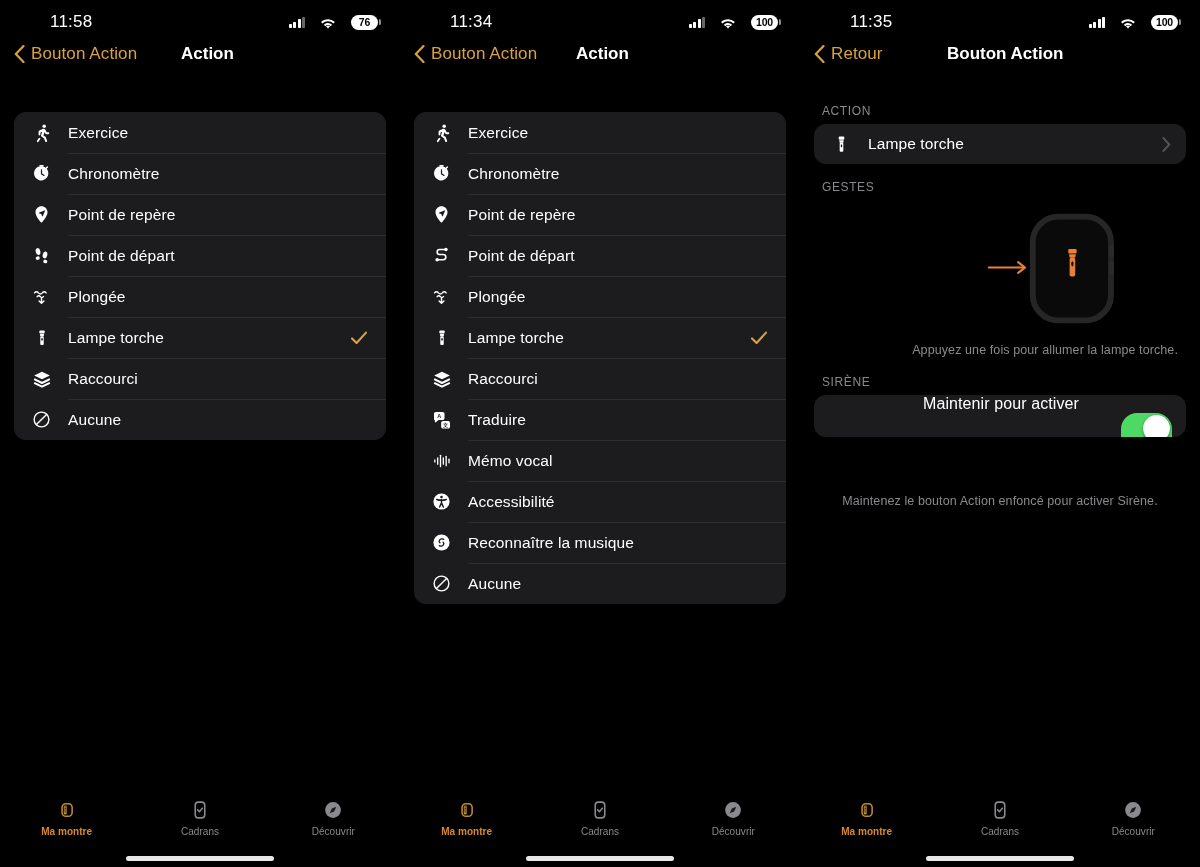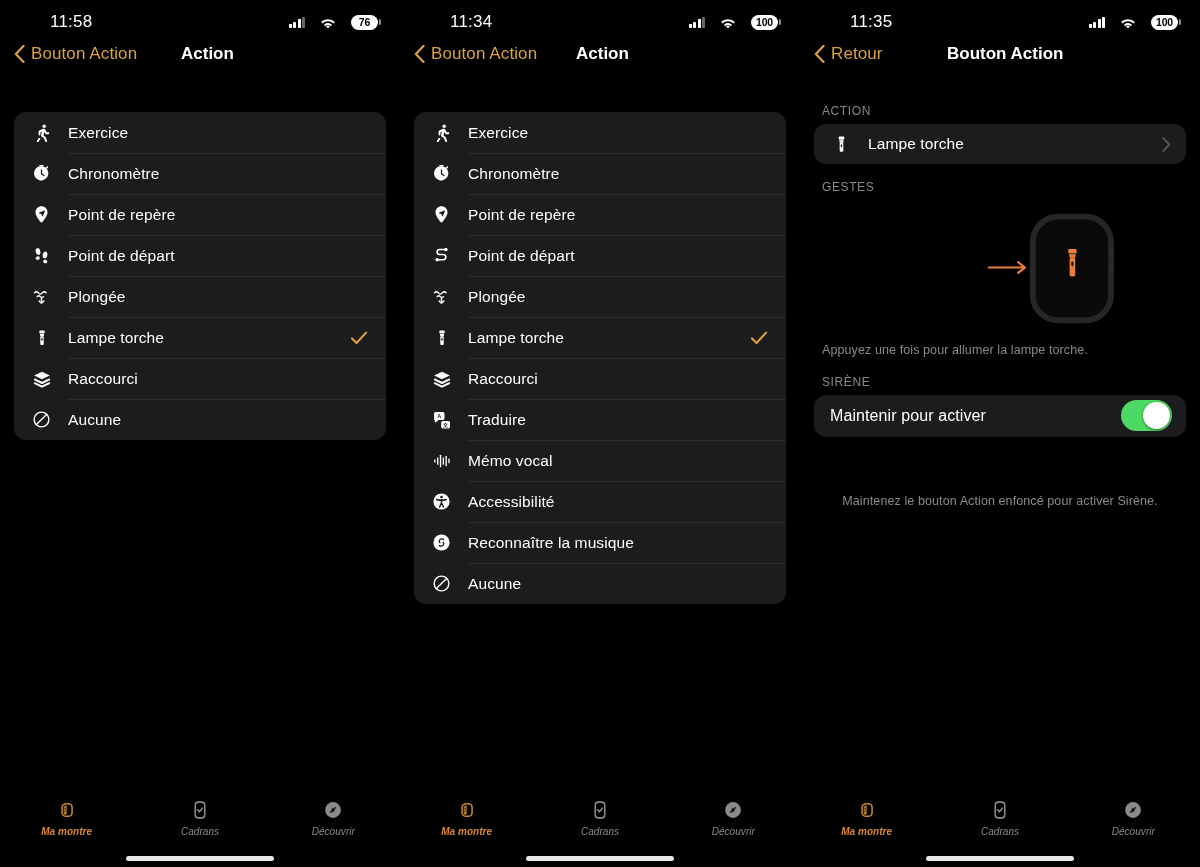--- a/index.html
+++ b/index.html
@@ -79,50 +79,50 @@
   .row-check { margin-left:auto; margin-right:18px; width:18px; height:18px; }
   .row-chev { margin-left:auto; margin-right:15px; width:9px; height:15px; opacity:.5; }
 
   
   .sec-head {
     color:#8A8A8E; font-size:12px; letter-spacing:.6px;
     padding:16px 0 6px 22px; text-transform:uppercase;
   }
   .sec-foot {
     color:#8A8A8E; font-size:12.5px; letter-spacing:.1px;
-    padding:8px 22px 0 22px; text-align:left; line-height:1.35;
+    padding:8px 22px 0 22px; text-align:right; line-height:1.35;
   }
   .sec-foot.left { text-align:center;margin-top:48px; }
   .card.p3 { margin-top:0; }
   .row.tall { height:40px; }
 
   .gesture-art {
     height:130px; display:flex; align-items:center; justify-content:center;
     margin-top:4px;
   }
   .toggle-row {
-    display:flex; align-items:center; height:42px; padding:0 14px 0 16px;
+    display:flex; align-items:center; height:42px; padding:0 14px 0 16px;flex-direction:column;
   }
   .toggle-label { color:#fff; font-size:16px; letter-spacing:.1px; }
   .switch {
     margin-left:auto; width:51px; height:31px; border-radius:16px;
     background:#4CD964; position:relative; cursor:pointer; flex:0 0 51px;
   }
   .switch .knob {
     position:absolute; top:2px; left:22px; width:27px; height:27px;
     border-radius:50%; background:#fff; box-shadow:0 1px 3px rgba(0,0,0,.45);
   }
 
   
   .tabbar {
     position:absolute; bottom:0; left:0; width:400px; height:77px;
     display:flex; align-items:flex-start; padding-top:8px;
     background:#000;
   }
-  .tab { flex:1 1 0; display:flex; flex-direction:column; align-items:center; gap:4px; cursor:pointer;font-style:italic; }
+  .tab { flex:1 1 0; display:flex; flex-direction:column; align-items:center; gap:4px; cursor:pointer; }
   .tab-icon { height:24px; display:flex; align-items:center; justify-content:center; }
   .tab-label { font-size:10px; letter-spacing:.05px; color:#8A8A8E; }
   .tab.active .tab-label { color:#D9892E; font-weight:600; }
   .home-ind {
     position:absolute; bottom:6px; left:50%; transform:translateX(-50%);
     width:148px; height:5px; border-radius:3px; background:#E8E8E8;
   }
 </style>
 </head>
 <body>

